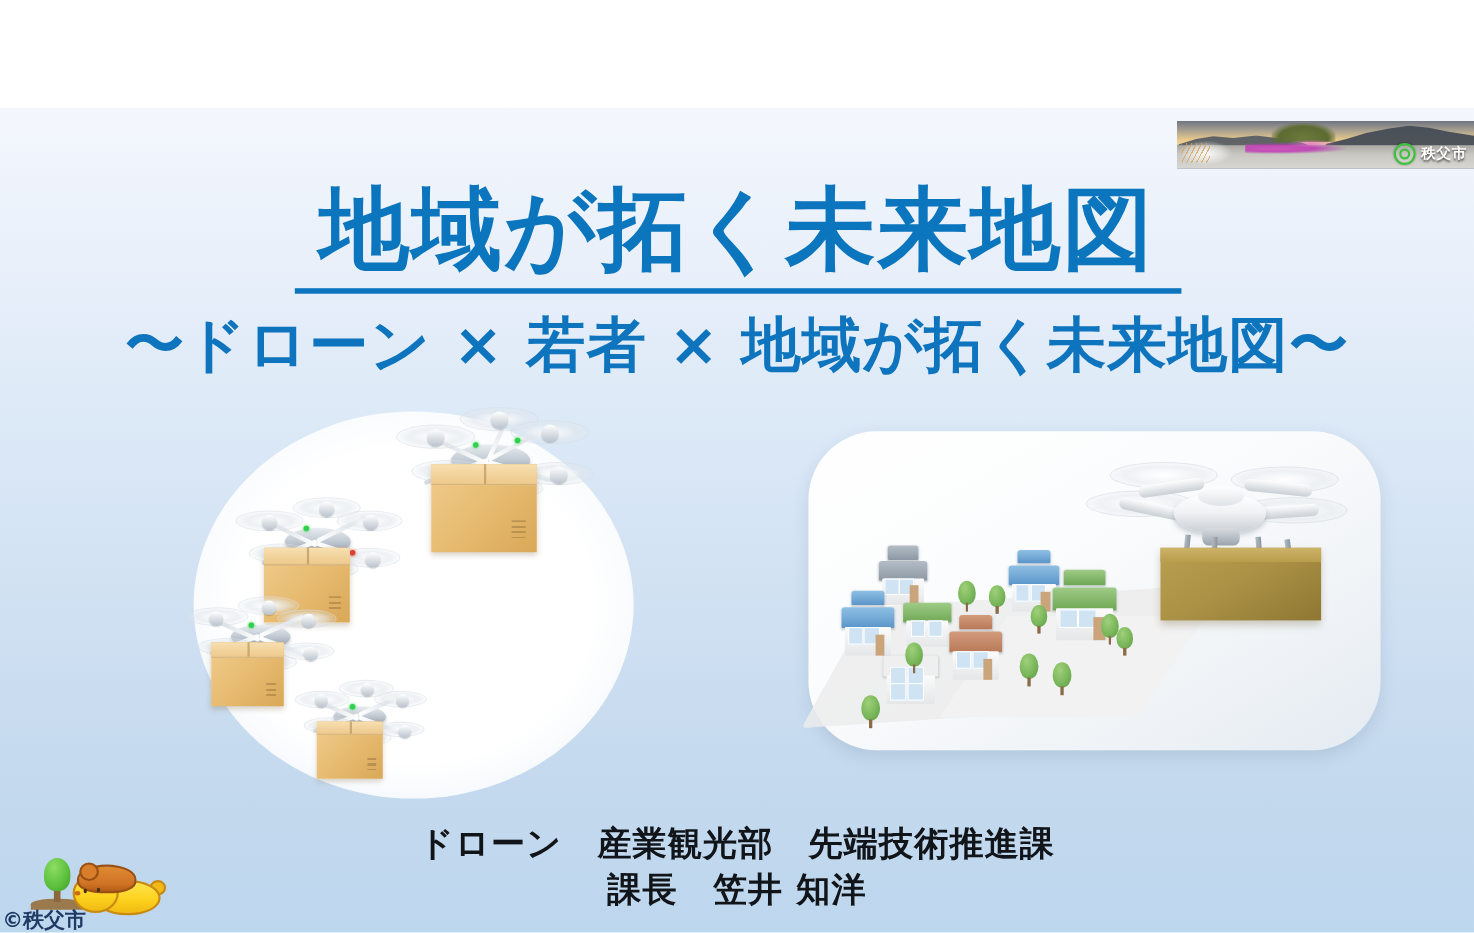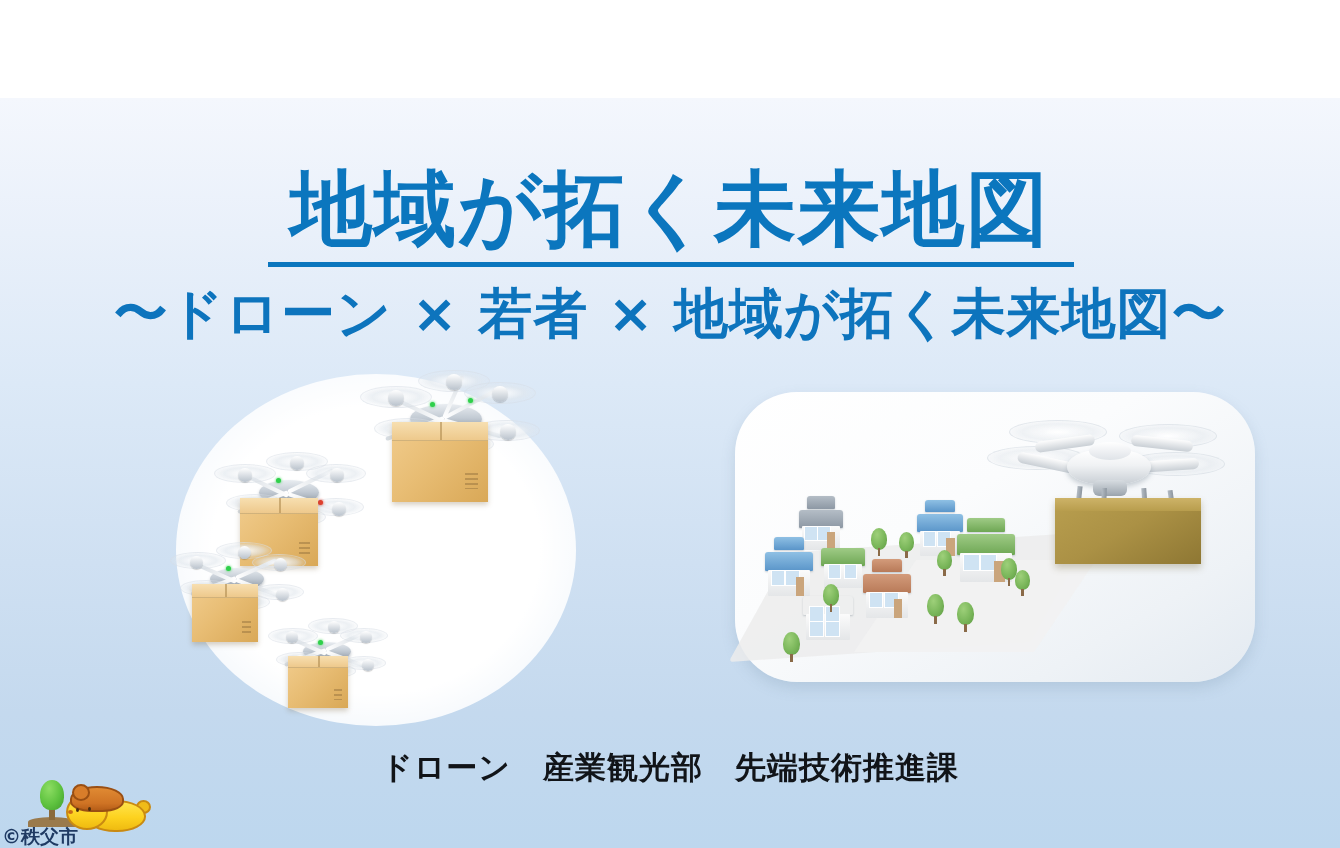--- a/index.html
+++ b/index.html
@@ -360,20 +360,35 @@
   }
 </style>
 </head>
 <body>
 
 <div class="slide">
 
   <div class="top-white-band"></div>
   <div class="bg-gradient"></div>
 
+  <div class="banner">
+    <div class="sky"></div>
+    <div class="ridge-r"></div>
+    <div class="ridge-l"></div>
+    <div class="bush"></div>
+    <div class="ground"></div>
+    <div class="flowers"></div>
+    <div class="flowers2"></div>
+    <div class="burst"></div>
+    <div class="burst-rays"></div>
+    <div class="banner-logo">
+      <div class="banner-mark"></div>
+      <div class="banner-city">秩父市</div>
+    </div>
+  </div>
 
   <div class="title-main">地域が拓く未来地図</div>
   <div class="title-underline"></div>
   <div class="title-sub">〜ドローン × 若者 × 地域が拓く未来地図〜</div>
 
   <div class="art-left">
     <div class="vignette"></div>
 
     <div class="drone" style="left:208px;top:16px;width:176px;height:90px;">
       <div class="body" style="width:72px;height:30px;top:28px;"></div>
@@ -614,20 +629,21 @@
       <div class="bd-strap" style="left:108px;top:72px;transform:rotate(2deg);"></div>
       <div class="bd-strap" style="left:150px;top:72px;transform:rotate(-4deg);"></div>
       <div class="bd-strap" style="left:178px;top:74px;transform:rotate(-8deg);"></div>
       <div class="crate">
         <div class="ctop"></div>
       </div>
     </div>
   </div>
 
   <div class="org">ドローン　産業観光部　先端技術推進課</div>
+  <div class="presenter">課長　笠井 知洋</div>
 
   <div class="mascot">
     <div class="m-mound"></div>
     <div class="m-tree-trunk"></div>
     <div class="m-tree-crown"></div>
     <div class="m-flower-stem"></div>
     <div class="m-flower"></div>
     <div class="m-tail"></div>
     <div class="m-body"></div>
     <div class="m-head"></div>

